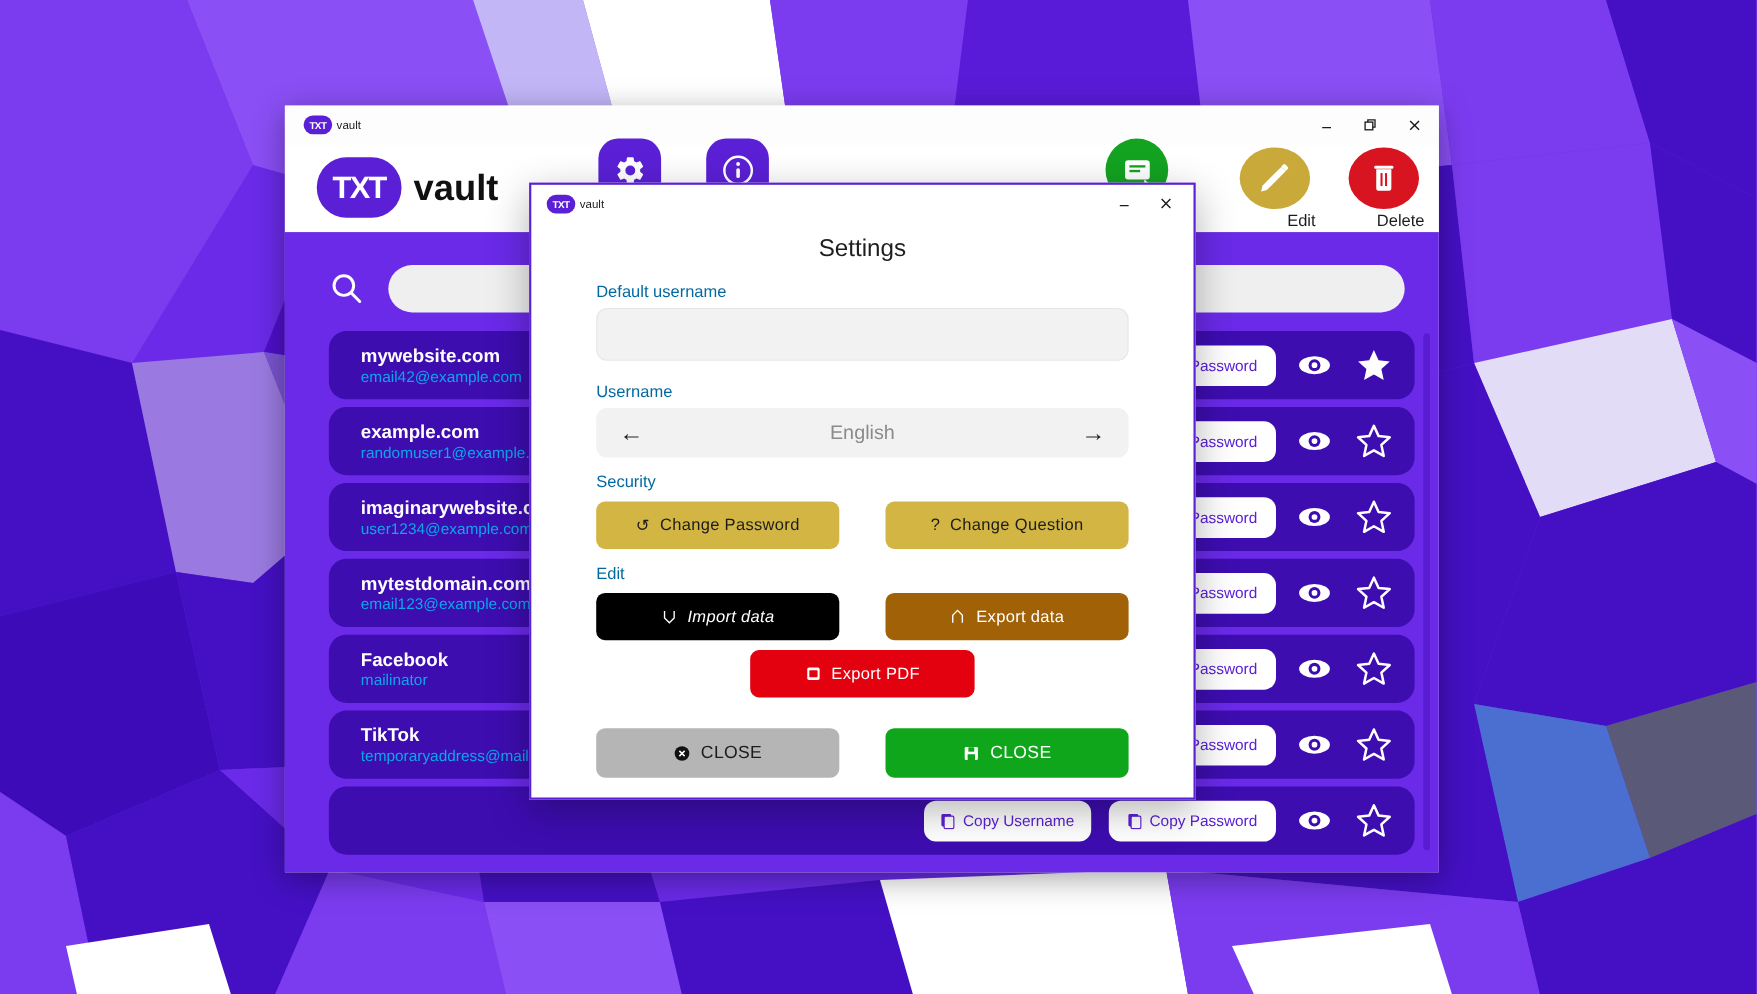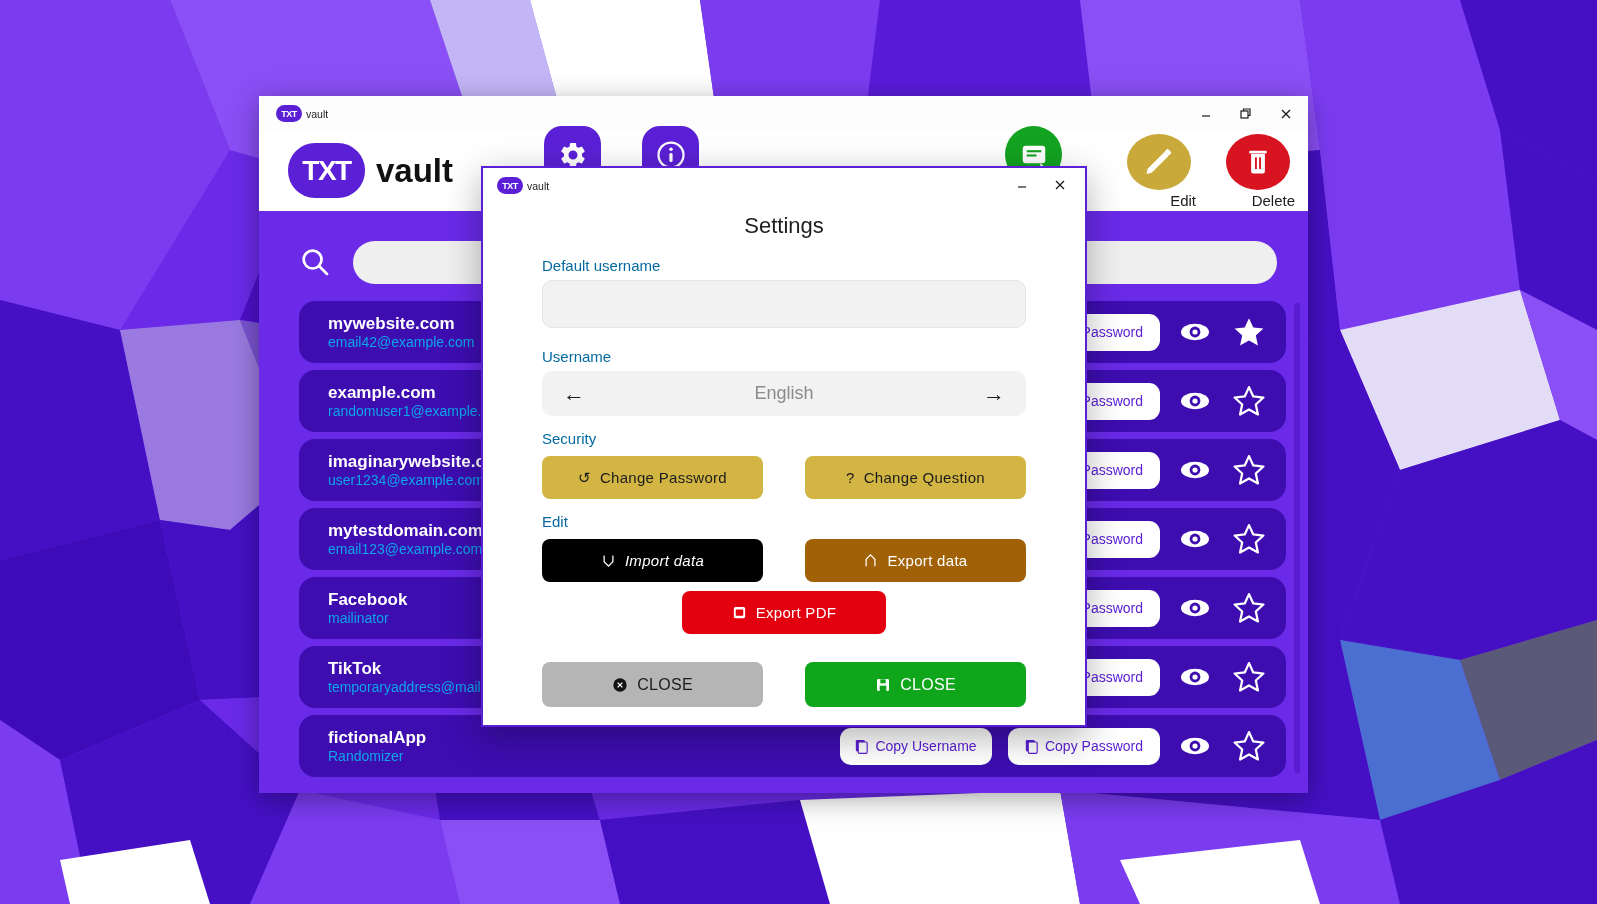--- a/index.html
+++ b/index.html
@@ -669,24 +669,20 @@
               </svg>
             </button>
             <button class="star-btn">
               <svg width="34" height="32" viewBox="0 0 24 24">
                 <polygon points="12,1.6 15.2,8.6 22.8,9.4 17.1,14.6 18.7,22.1 12,18.3 5.3,22.1 6.9,14.6 1.2,9.4 8.8,8.6" fill="none" stroke="#fff" stroke-width="1.7" stroke-linejoin="round"></polygon>
               </svg>
             </button>
           </div>
         </div>
         <div class="row">
-          <div class="row-info">
-            <div class="row-site">fictionalApp</div>
-            <div class="row-user">Randomizer</div>
-          </div>
           <div class="row-actions">
             <button class="copy-btn">
               <svg width="13" height="15" viewBox="0 0 16 18">
                 <rect x="1" y="1" width="11" height="14" rx="1.6" fill="#5b20d6"></rect>
                 <rect x="4" y="3.5" width="11" height="14" rx="1.6" fill="#fff" stroke="#5b20d6" stroke-width="1.4"></rect>
               </svg>
               <span>Copy Username</span>
             </button>
             <button class="copy-btn">
               <svg width="13" height="15" viewBox="0 0 16 18">

